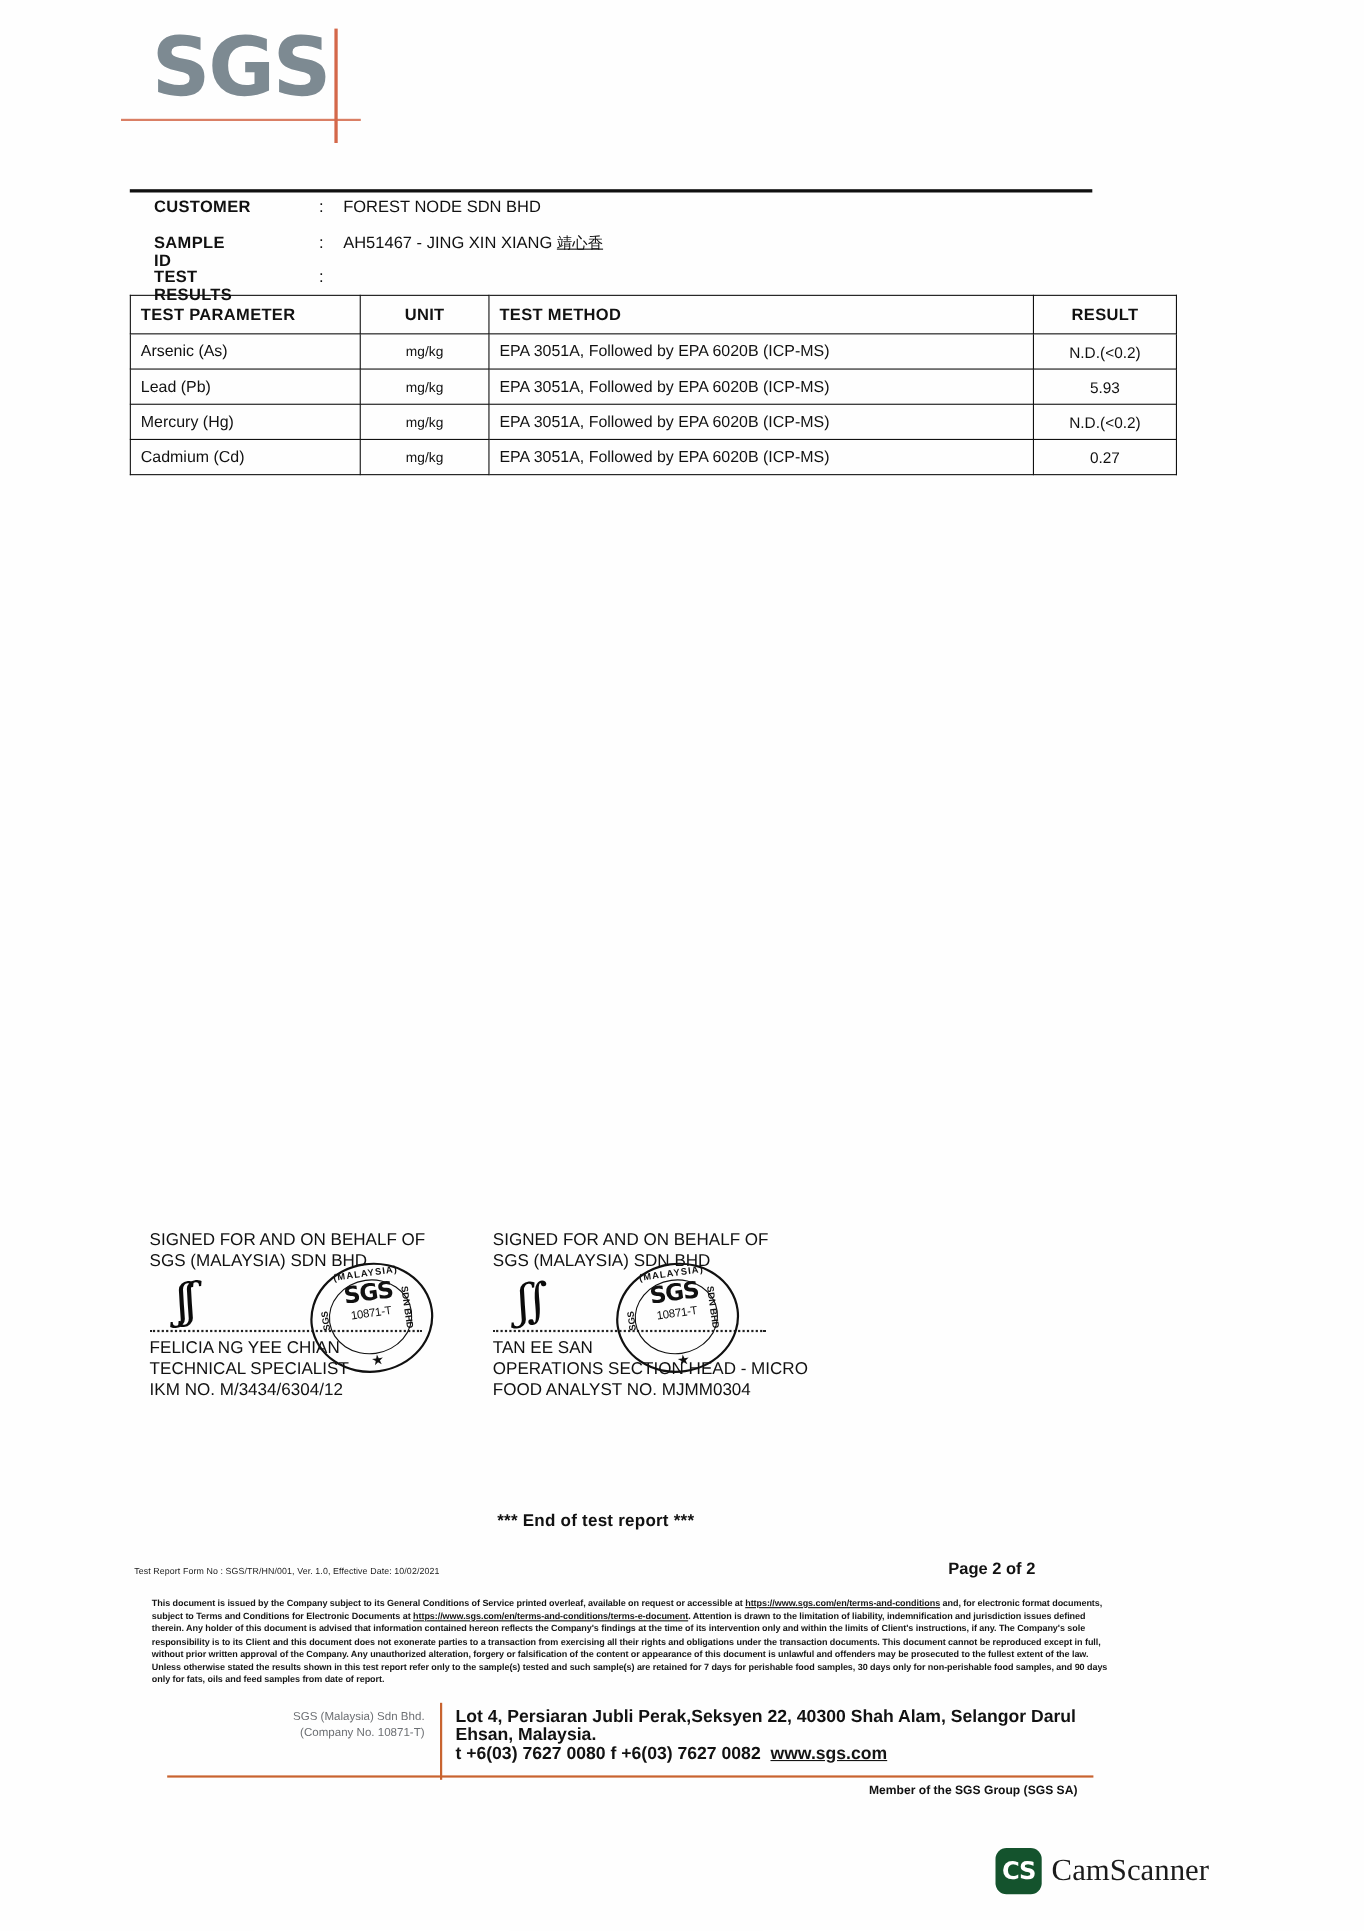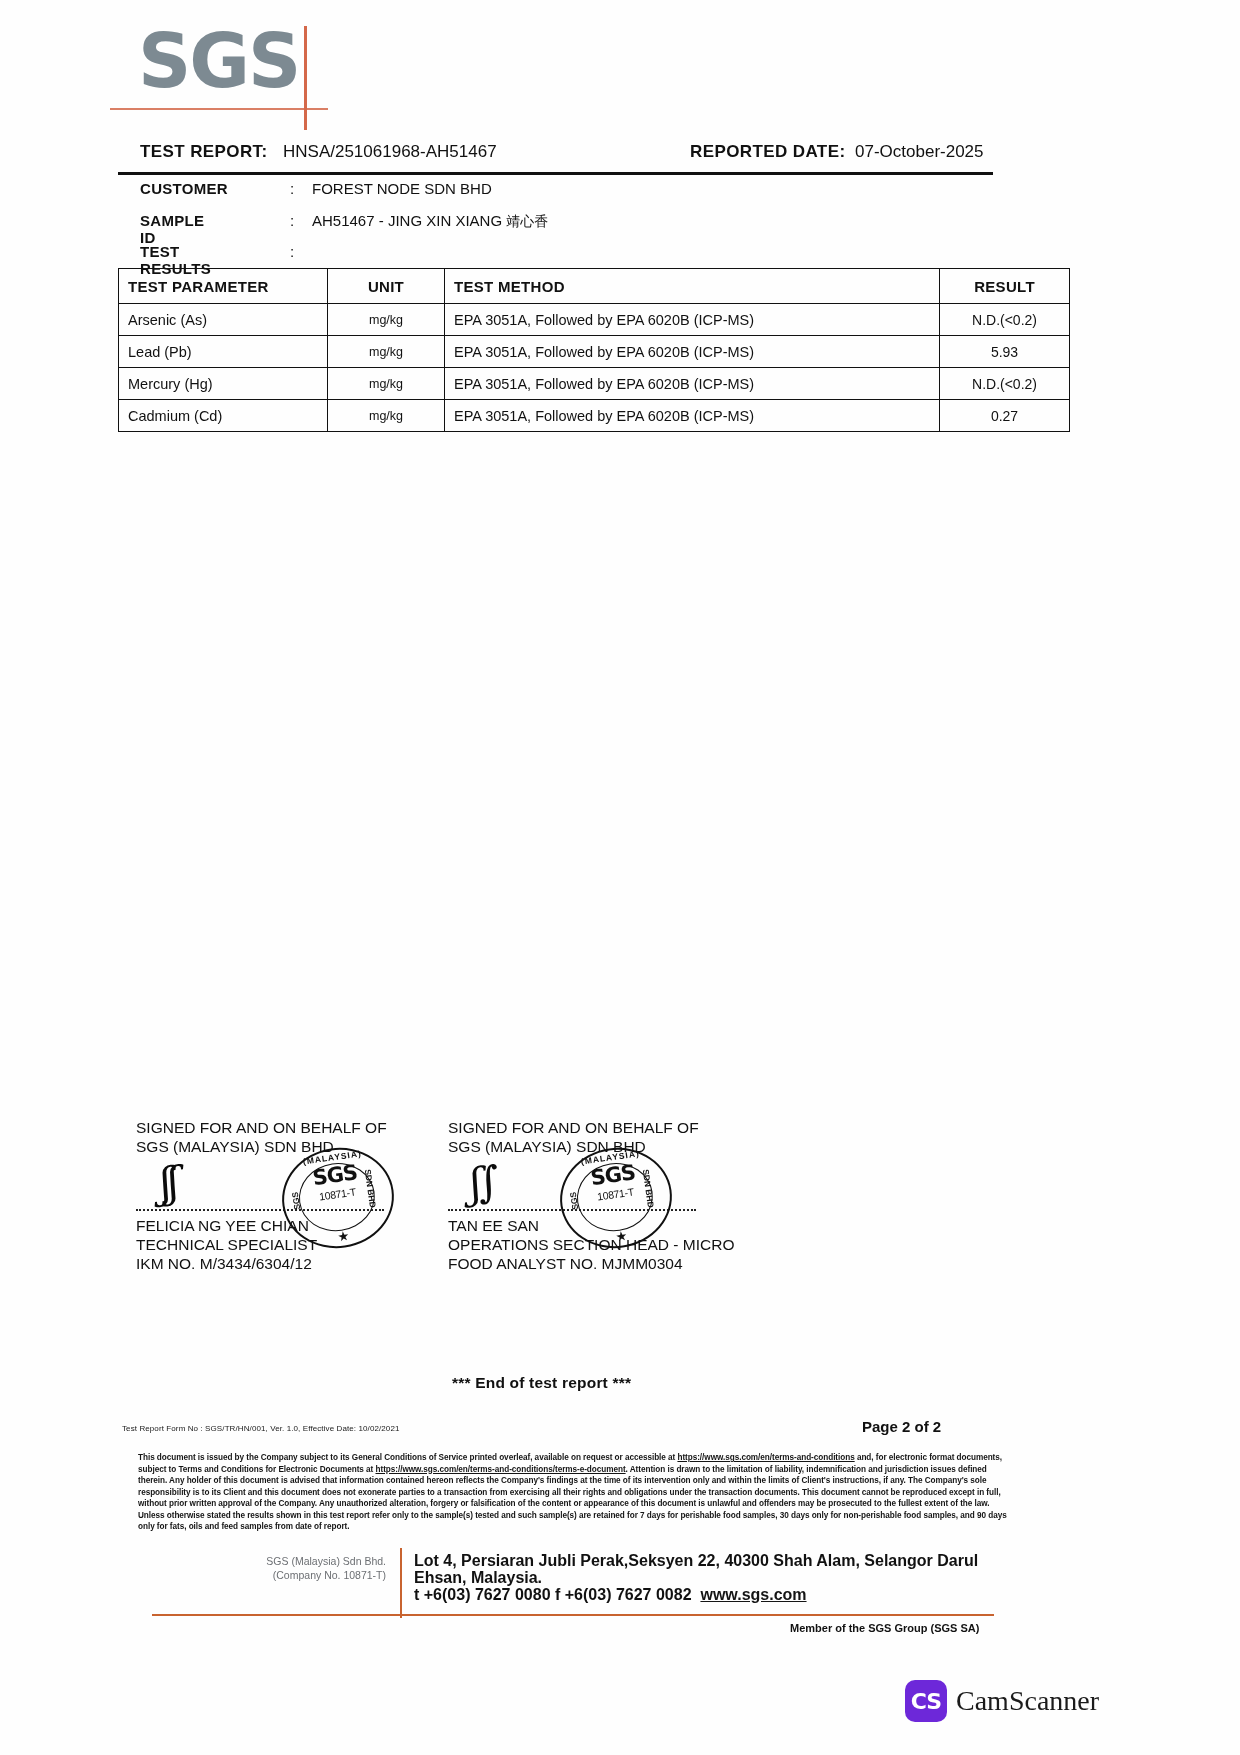--- a/index.html
+++ b/index.html
@@ -110,21 +110,21 @@
     left: 150px; top: 0;
   }
   .meta .m-val {
     position: absolute;
     left: 172px; top: 0;
     white-space: nowrap;
   }
   #meta-customer { top: 180px; }
   #meta-sample { top: 212px; }
   #meta-results { top: 243px; }
-  .cjk { font-family: "DejaVu Sans", sans-serif; font-size: 14px; }
+  .cjk { font-family: "DejaVu Sans", sans-serif; font-size: 14px; text-decoration: underline; }
 
   
   .tbl {
     position: absolute;
     left: 118px;
     top: 268px;
     width: 875px;
     border-collapse: collapse;
     table-layout: fixed;
   }
@@ -334,21 +334,21 @@
   
   #camscanner {
     position: absolute;
     left: 905px; top: 1680px;
     display: flex;
     align-items: center;
     gap: 9px;
   }
   #cs-badge {
     width: 42px; height: 42px;
-    background: #6d28d9;
+    background: #14532d;
     border-radius: 10px;
     color: #ffffff;
     font-family: "DejaVu Sans", sans-serif;
     font-weight: bold;
     font-size: 22px;
     display: flex;
     align-items: center;
     justify-content: center;
     letter-spacing: -1px;
   }
@@ -362,26 +362,20 @@
 <body>
 
 <div class="page">
 
   <div class="logo-block">
     <div class="logo-text">SGS</div>
     <div class="logo-vline"></div>
     <div class="logo-hline"></div>
   </div>
 
-  <div class="hdr-row">
-    <span class="hdr-label" id="lbl-test-report">TEST REPORT:</span>
-    <span class="hdr-value" id="val-test-report">HNSA/251061968-AH51467</span>
-    <span class="hdr-label" id="lbl-rep-date">REPORTED DATE:</span>
-    <span class="hdr-value" id="val-rep-date">07-October-2025</span>
-  </div>
   <div class="hdr-rule"></div>
 
   <div class="meta" id="meta-customer">
     <span class="m-lbl">CUSTOMER</span>
     <span class="m-colon">:</span>
     <span class="m-val">FOREST NODE SDN BHD</span>
   </div>
 
   <div class="meta" id="meta-sample">
     <span class="m-lbl">SAMPLE ID</span>

